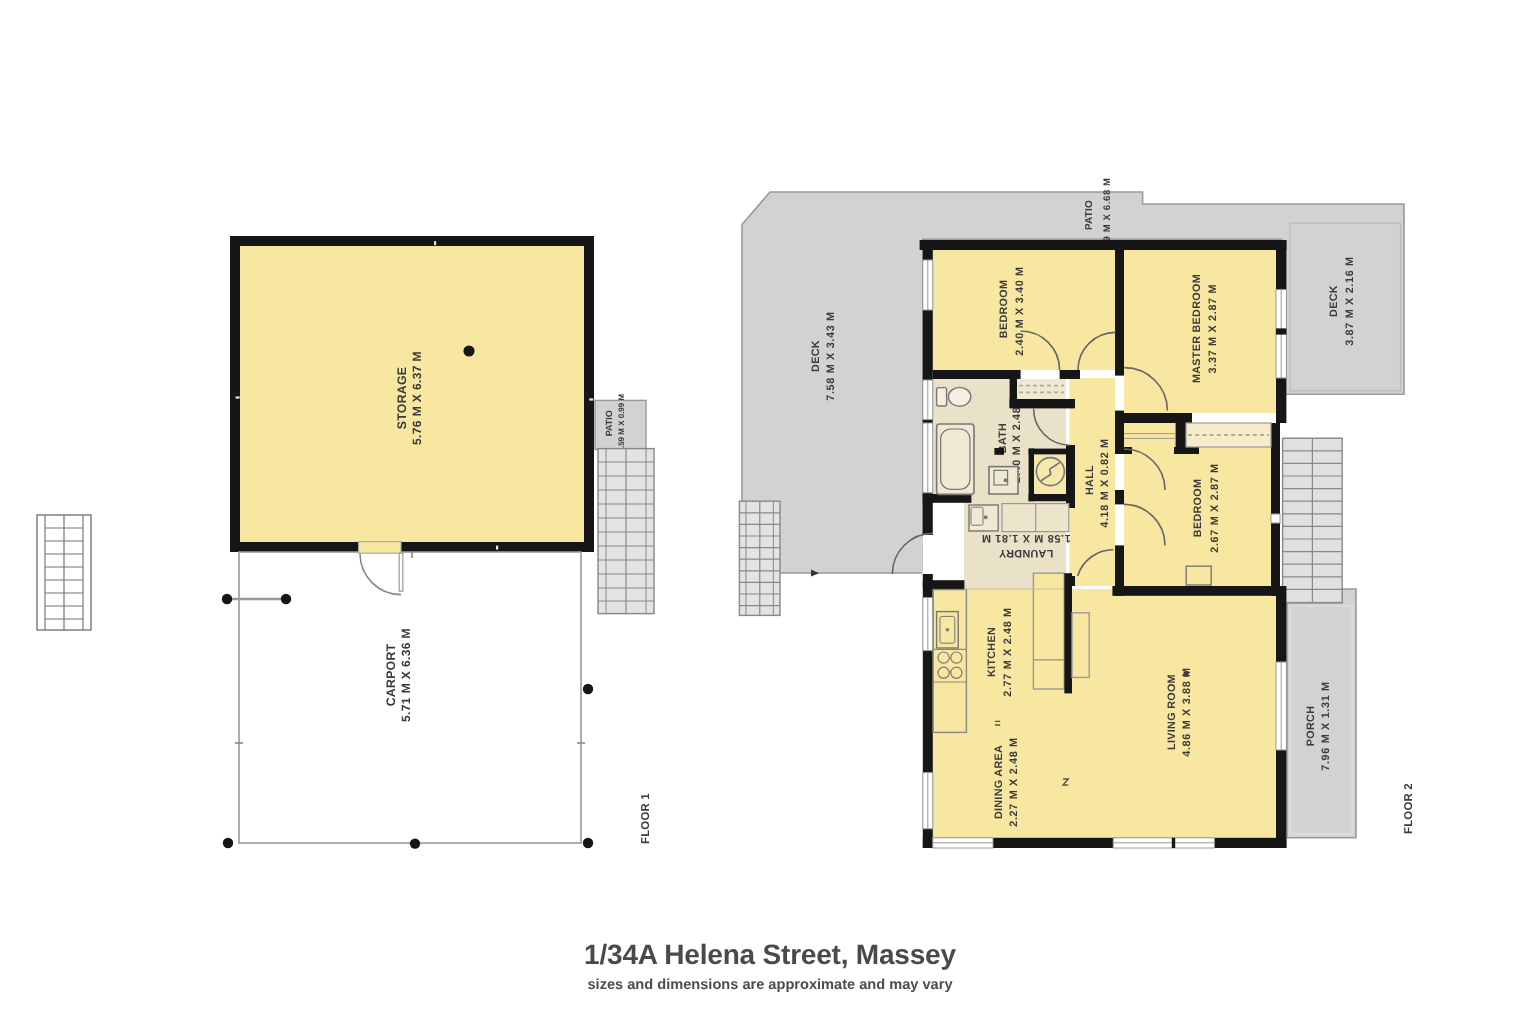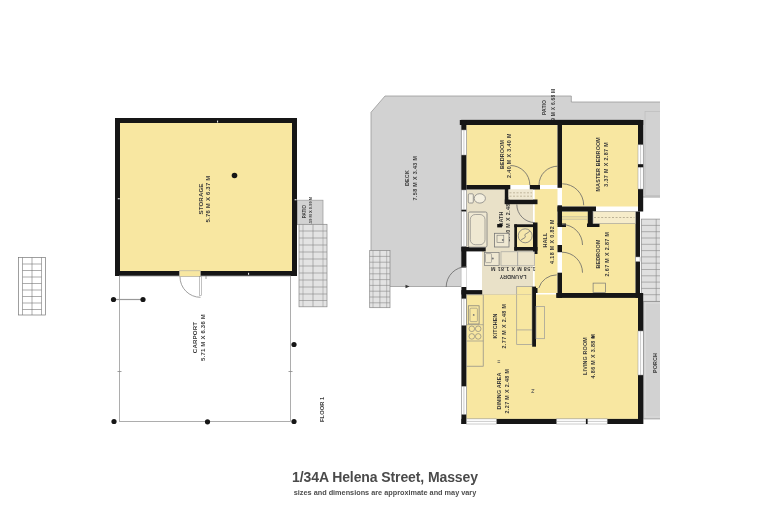--- a/index.html
+++ b/index.html
@@ -1,16 +1,16 @@
 <!DOCTYPE html>
 <html><head>
 <meta charset="utf-8">
 <style>
   html,body{margin:0;padding:0;background:#ffffff;}
-  #page{width:660px;height:512px;position:relative;overflow:hidden;background:#fff;}
+  #page{width:768px;height:512px;position:relative;overflow:hidden;background:#fff;}
   svg{display:block;}
   text{font-family:"Liberation Sans", sans-serif;}
 </style>
 </head>
 <body>
 <div id="page">
 <svg width="768" height="512" viewBox="0 0 768 512">
 <defs>
 </defs>
 

